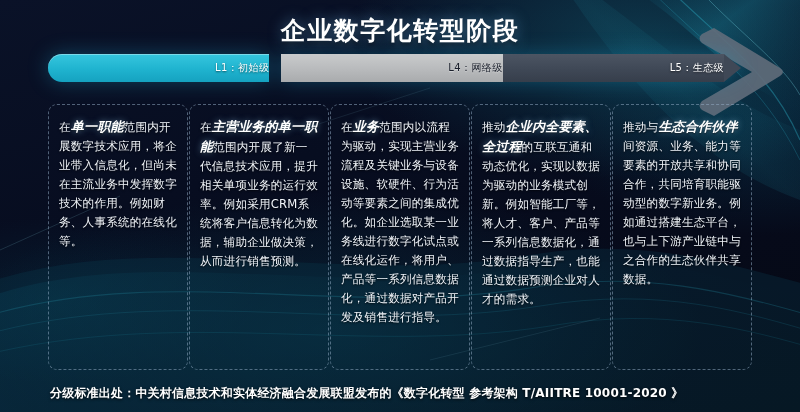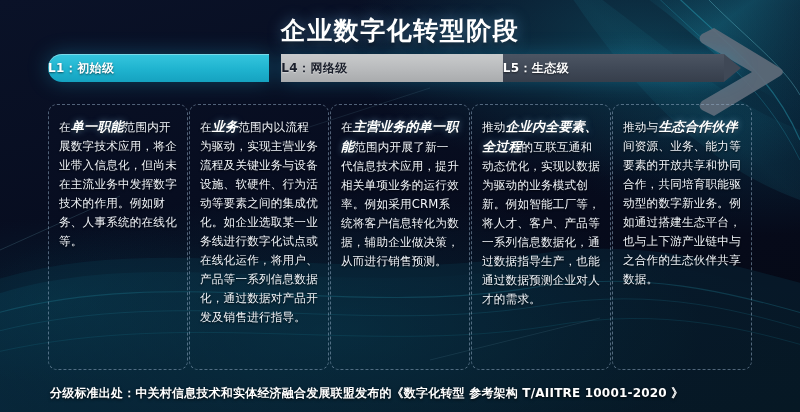--- a/index.html
+++ b/index.html
@@ -41,22 +41,22 @@
 
   
   .levelbar {
     position:absolute; left:48px; top:54px;
     width:676px; height:28px;
     display:flex; z-index:5;
     filter:drop-shadow(0 0 10px rgba(30,160,200,.35));
   }
   .seg {
     flex:1 1 0;
-    display:flex; align-items:center; justify-content:flex-start;
-    font-size:12px; font-weight:700; letter-spacing:.4px;
+    display:flex; align-items:center; justify-content:flex-end;
+    font-size:10px; font-weight:400; letter-spacing:.4px;
     color:#ffffff;
     position:relative;
     text-shadow:0 1px 2px rgba(0,0,0,.55);
   }
   .seg.s1 {
     background:linear-gradient(180deg,#35c6de 0%, #1fb3cf 55%, #15a2c0 100%);
     border-radius:14px 0 0 14px;
     box-shadow:inset 0 1px 0 rgba(255,255,255,.35);
   }
   .seg.s2 { background:linear-gradient(180deg,#3f7fb8 0%,#2f6ba4 55%,#27608f 100%); }
@@ -169,24 +169,24 @@
     <div class="seg s5">
       <span>L5：生态级</span>
     </div>
   </div>
 
   <div class="cards">
     <div class="card">
       <div class="card-text"><span>在</span><span class="hl">单一职能</span><span>范围内开展数字技术应用，将企业带入信息化，但尚未在主流业务中发挥数字技术的作用。例如财务、人事系统的在线化等。</span></div>
     </div>
     <div class="card">
-      <div class="card-text"><span>在</span><span class="hl">业务</span><span>范围内以流程为驱动，实现主营业务流程及关键业务与设备设施、软硬件、行为活动等要素之间的集成优化。如企业选取某一业务线进行数字化试点或在线化运作，将用户、产品等一系列信息数据化，通过数据对产品开发及销售进行指导。</span></div>
+      <div class="card-text"><span>在</span><span class="hl">主营业务的单一职能</span><span>范围内开展了新一代信息技术应用，提升相关单项业务的运行效率。例如采用CRM系统将客户信息转化为数据，辅助企业做决策，从而进行销售预测。</span></div>
     </div>
     <div class="card">
-      <div class="card-text"><span>在</span><span class="hl">主营业务的单一职能</span><span>范围内开展了新一代信息技术应用，提升相关单项业务的运行效率。例如采用CRM系统将客户信息转化为数据，辅助企业做决策，从而进行销售预测。</span></div>
+      <div class="card-text"><span>在</span><span class="hl">业务</span><span>范围内以流程为驱动，实现主营业务流程及关键业务与设备设施、软硬件、行为活动等要素之间的集成优化。如企业选取某一业务线进行数字化试点或在线化运作，将用户、产品等一系列信息数据化，通过数据对产品开发及销售进行指导。</span></div>
     </div>
     <div class="card">
       <div class="card-text"><span>推动</span><span class="hl">企业内全要素、全过程</span><span>的互联互通和动态优化，实现以数据为驱动的业务模式创新。例如智能工厂等，将人才、客户、产品等一系列信息数据化，通过数据指导生产，也能通过数据预测企业对人才的需求。</span></div>
     </div>
     <div class="card">
       <div class="card-text"><span>推动与</span><span class="hl">生态合作伙伴</span><span>间资源、业务、能力等要素的开放共享和协同合作，共同培育职能驱动型的数字新业务。例如通过搭建生态平台，也与上下游产业链中与之合作的生态伙伴共享数据。</span></div>
     </div>
   </div>
 
   <div class="footer">分级标准出处：中关村信息技术和实体经济融合发展联盟发布的《数字化转型 参考架构 T/AIITRE 10001-2020 》</div>

